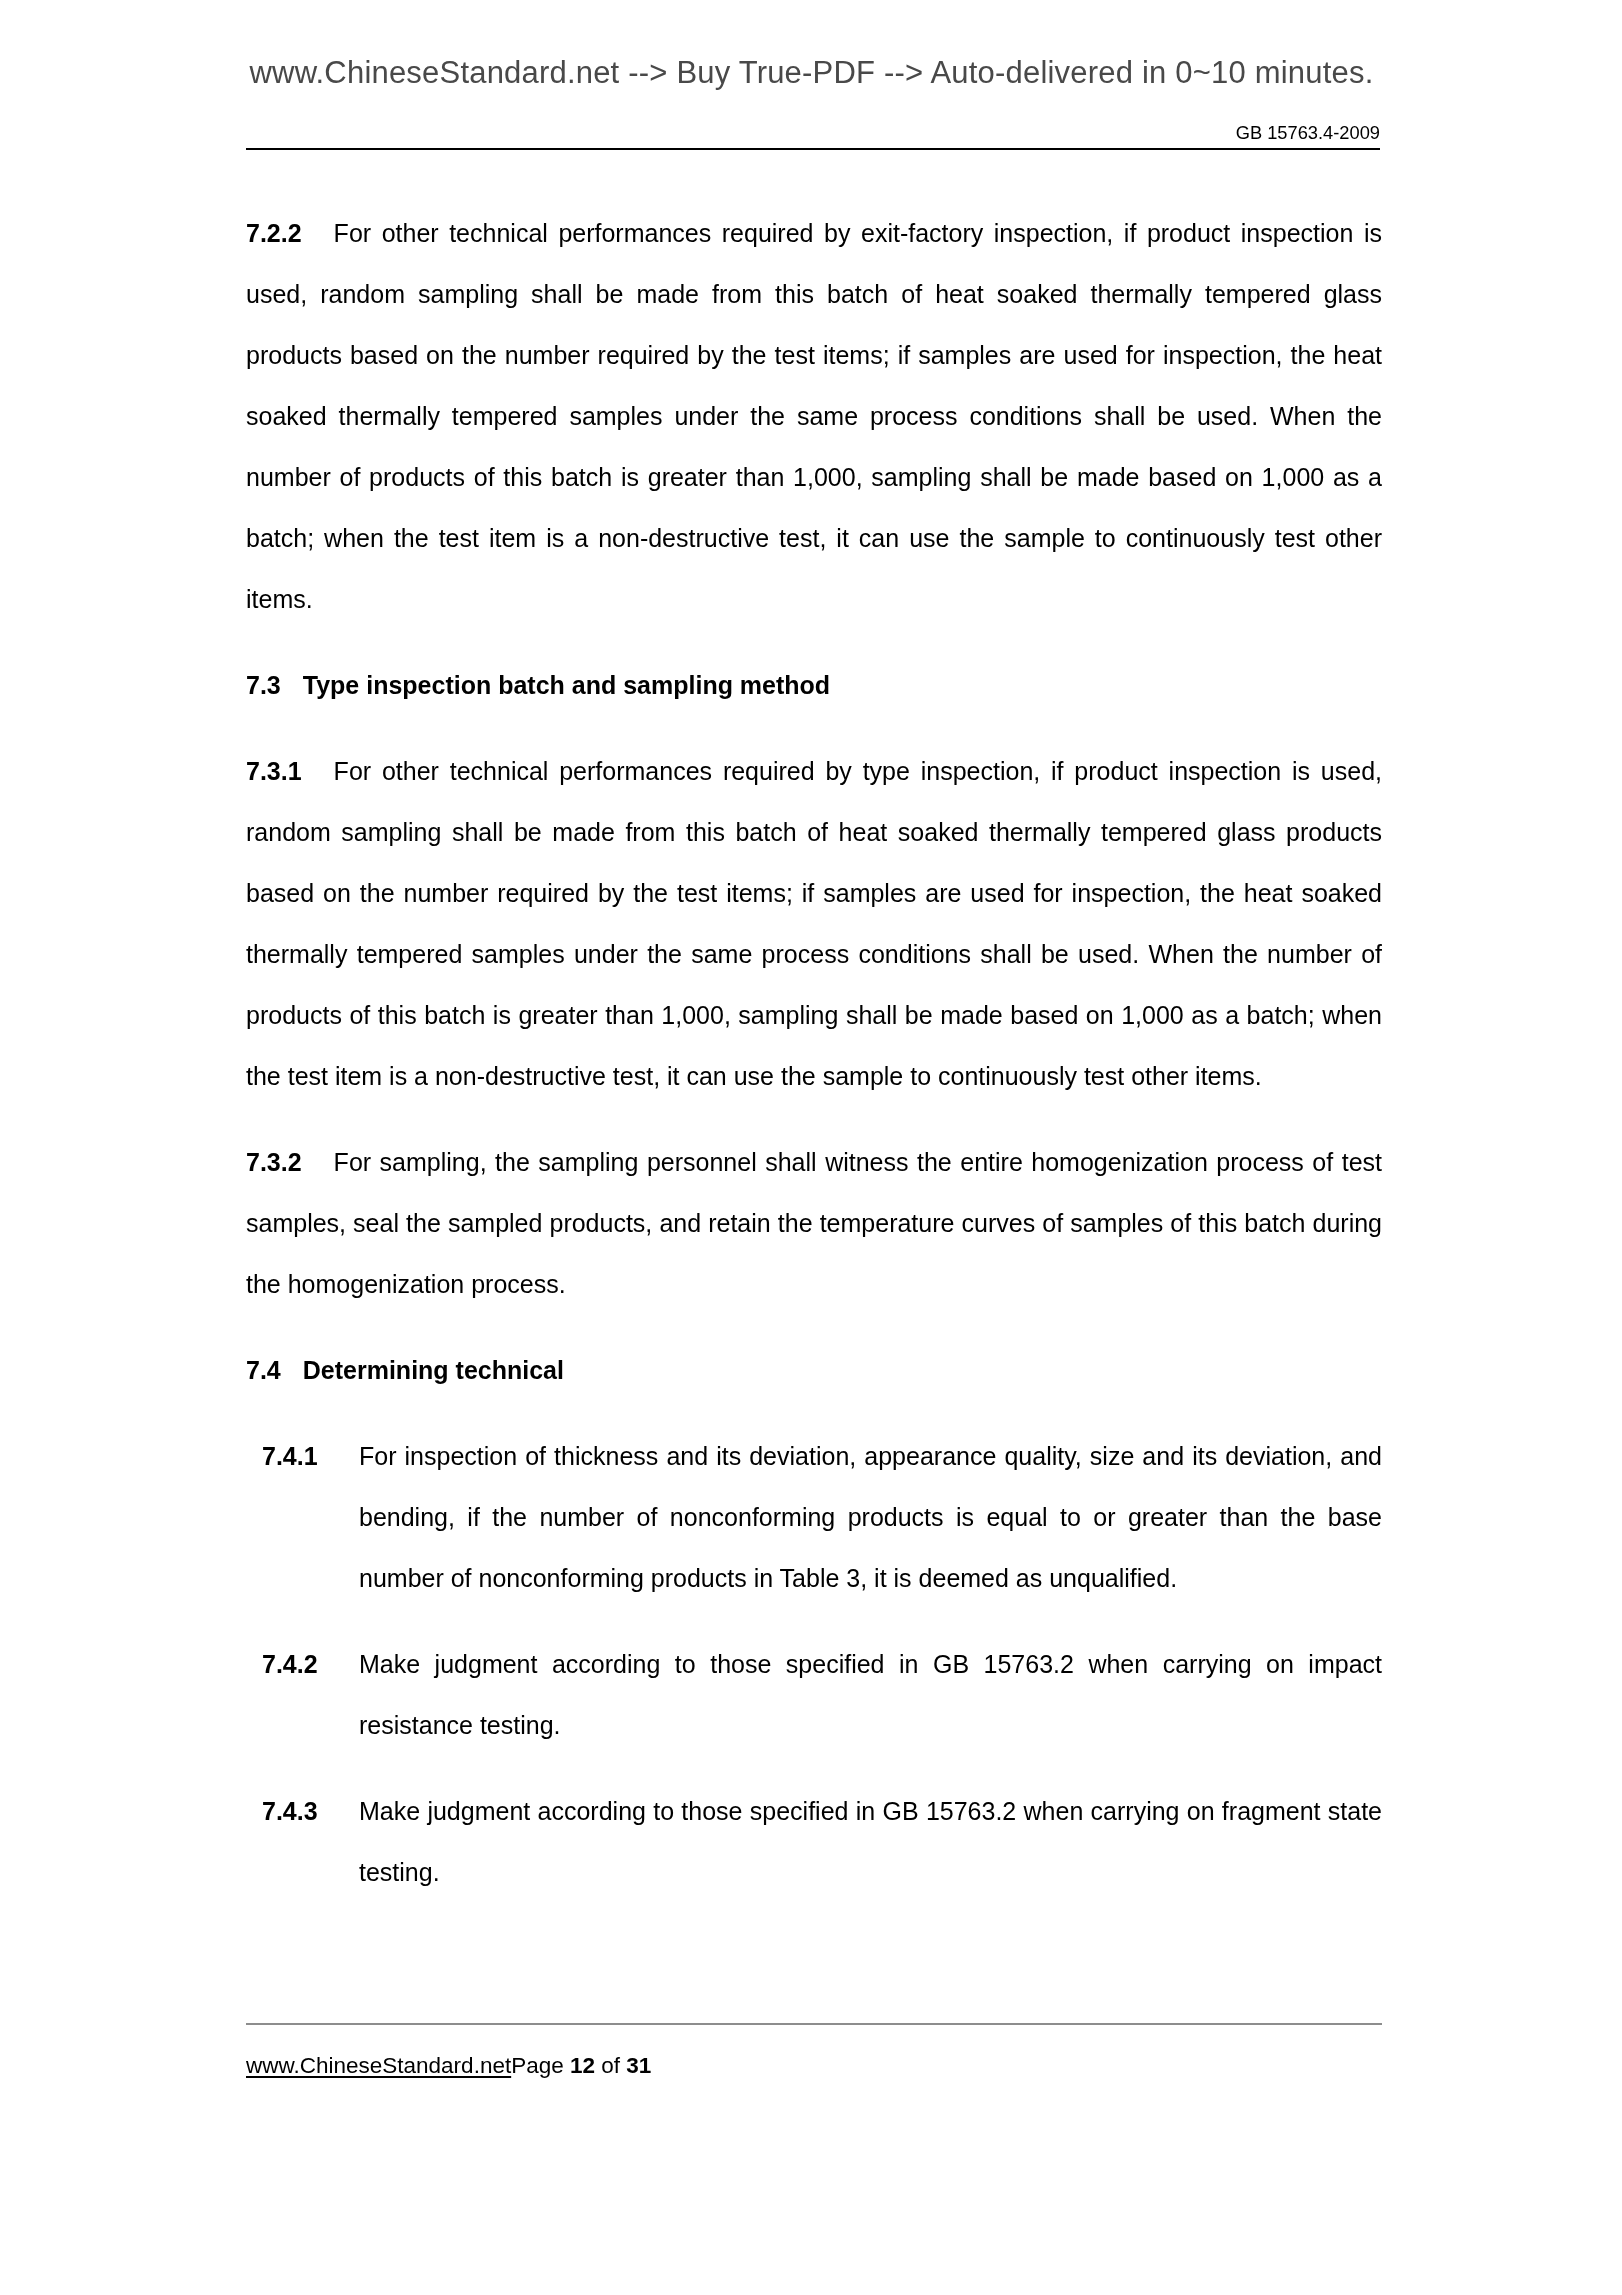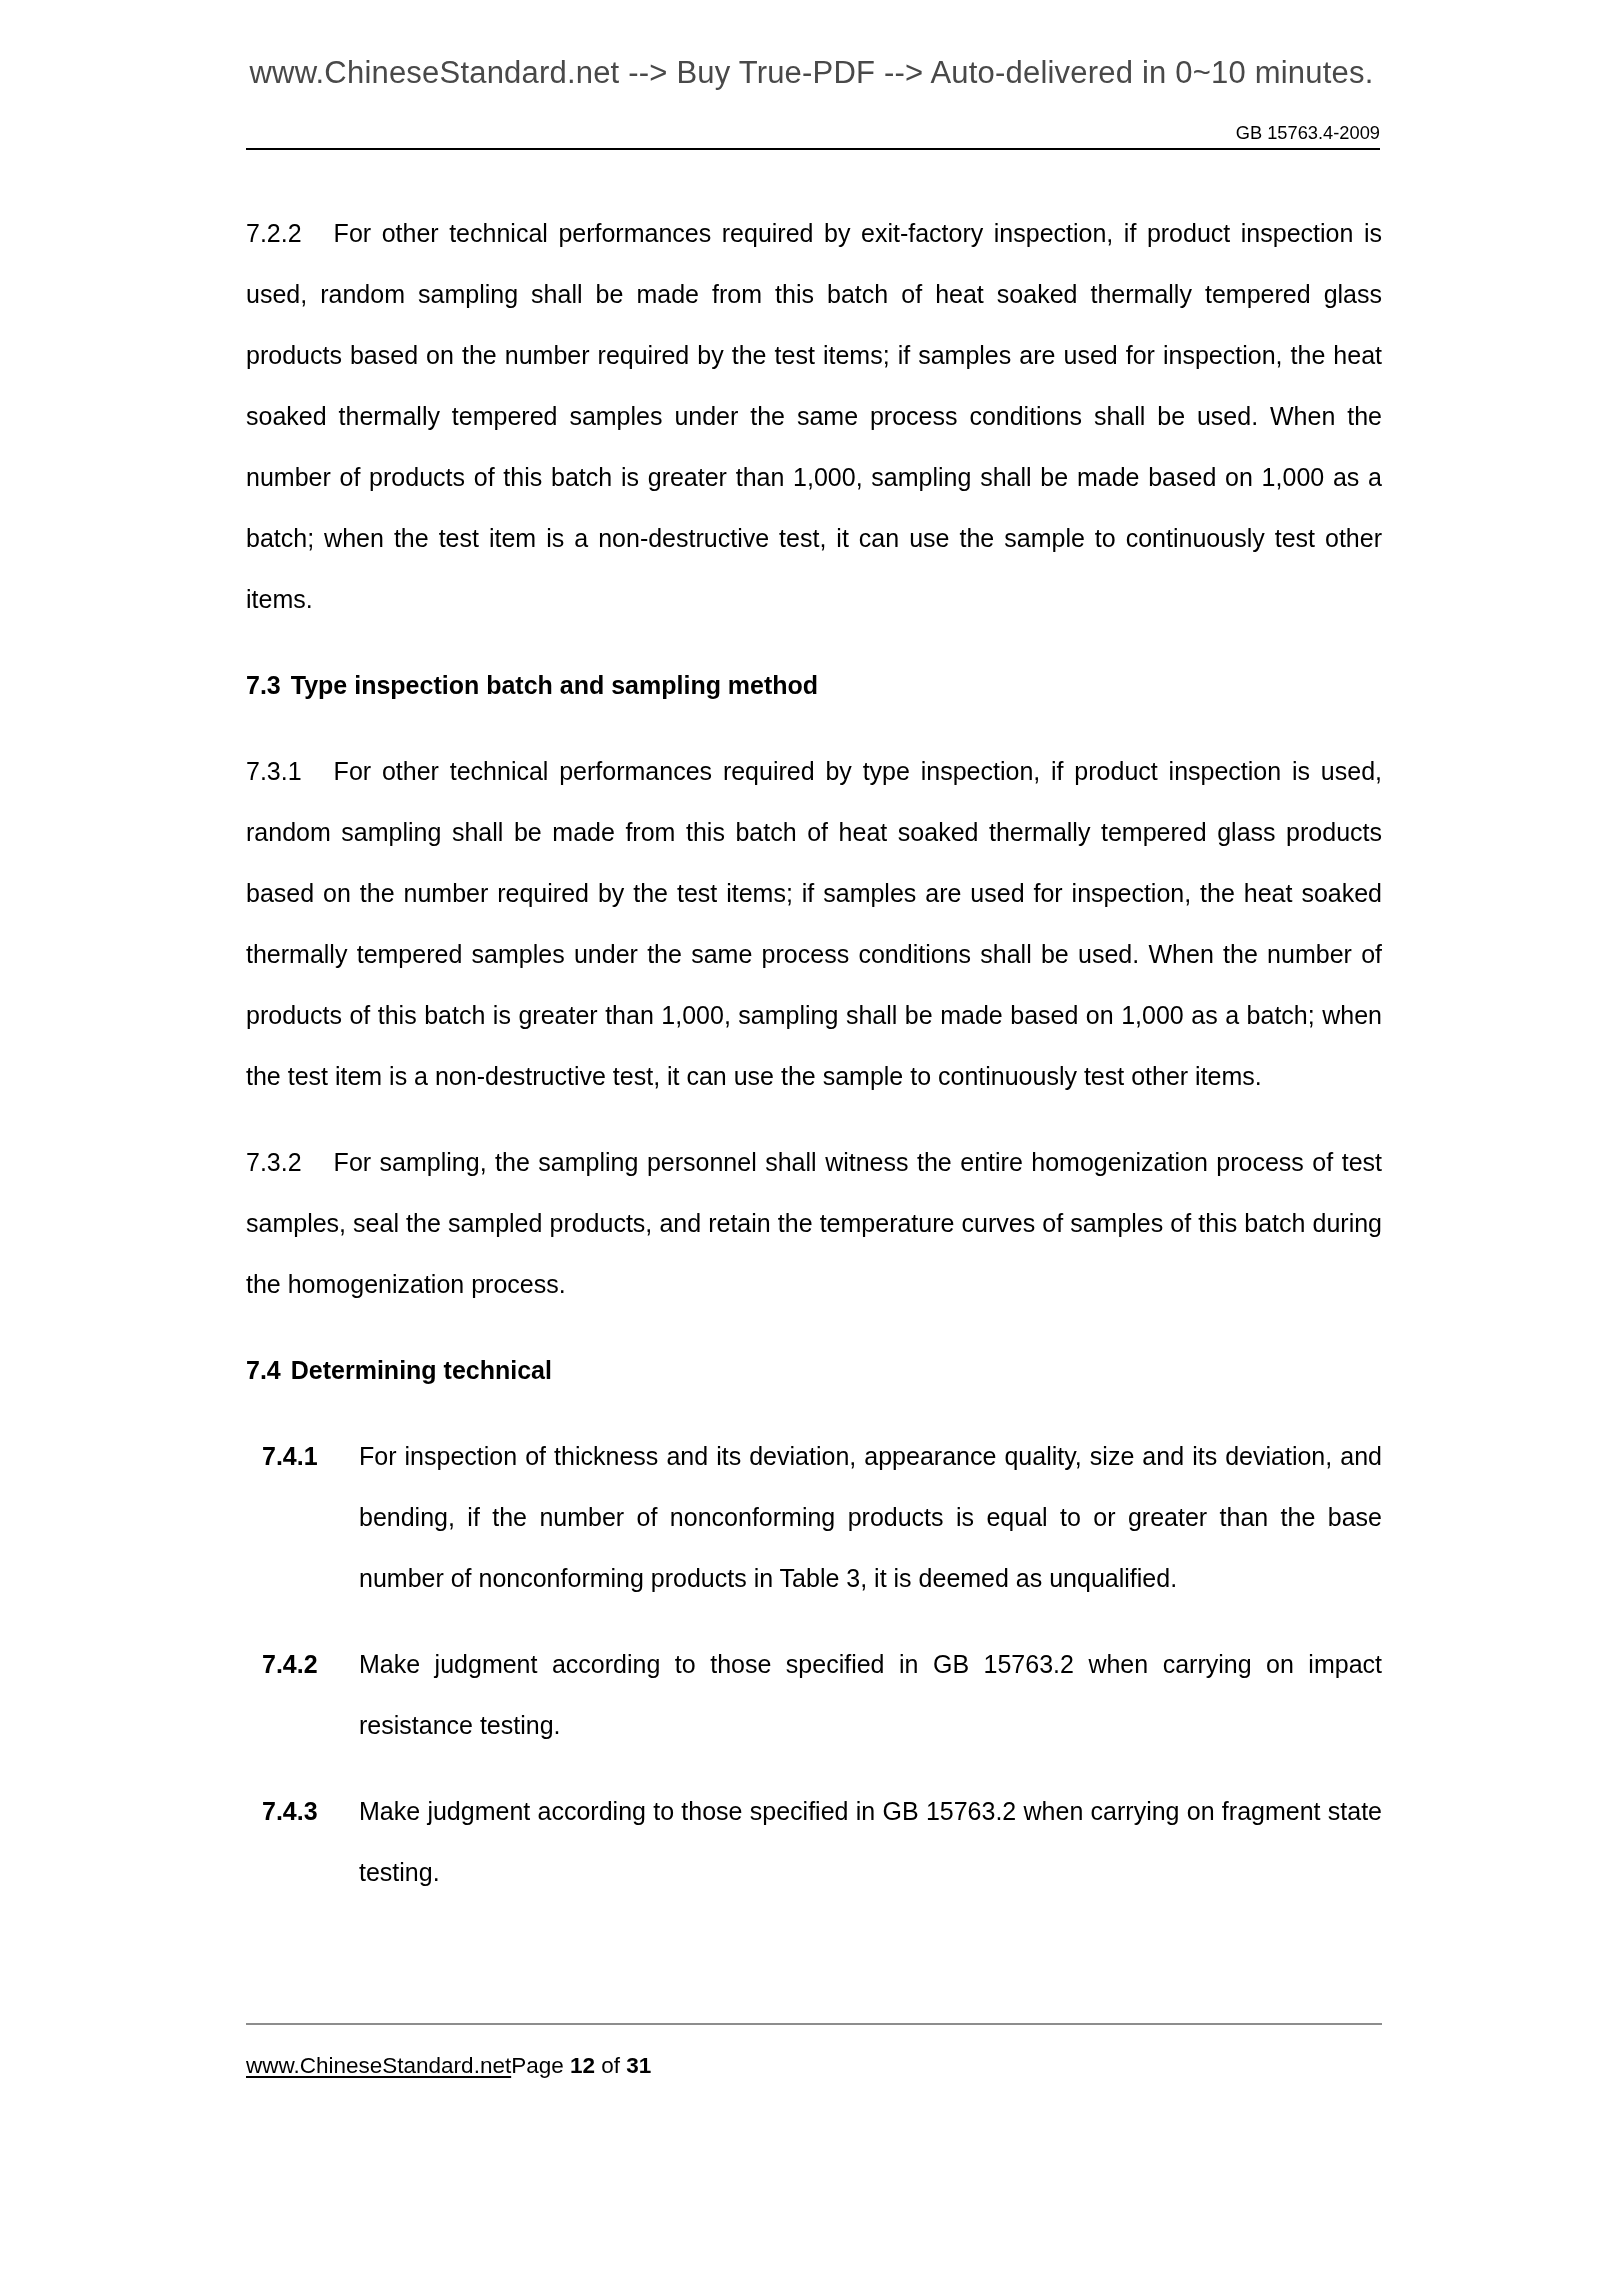--- a/index.html
+++ b/index.html
@@ -70,33 +70,33 @@
     margin: 0 0 0 0;
     font-size: 25px;
     line-height: 61px;
     text-align: justify;
     text-justify: inter-word;
     color: #000;
     font-weight: 400;
   }
 
   p.body-para .num {
-    font-weight: normal;
+    font-weight: bold;
     margin-right: 32px;
   }
 
   h3.section-head {
     margin: 0;
     font-size: 25px;
     line-height: 61px;
     font-weight: bold;
     color: #000;
   }
   h3.section-head .num {
-    margin-right: 10px;
+    margin-right: 22px;
   }
 
   
   .hang-item {
     position: relative;
     padding-left: 113px;
     font-size: 25px;
     line-height: 61px;
     text-align: justify;
     text-justify: inter-word;

